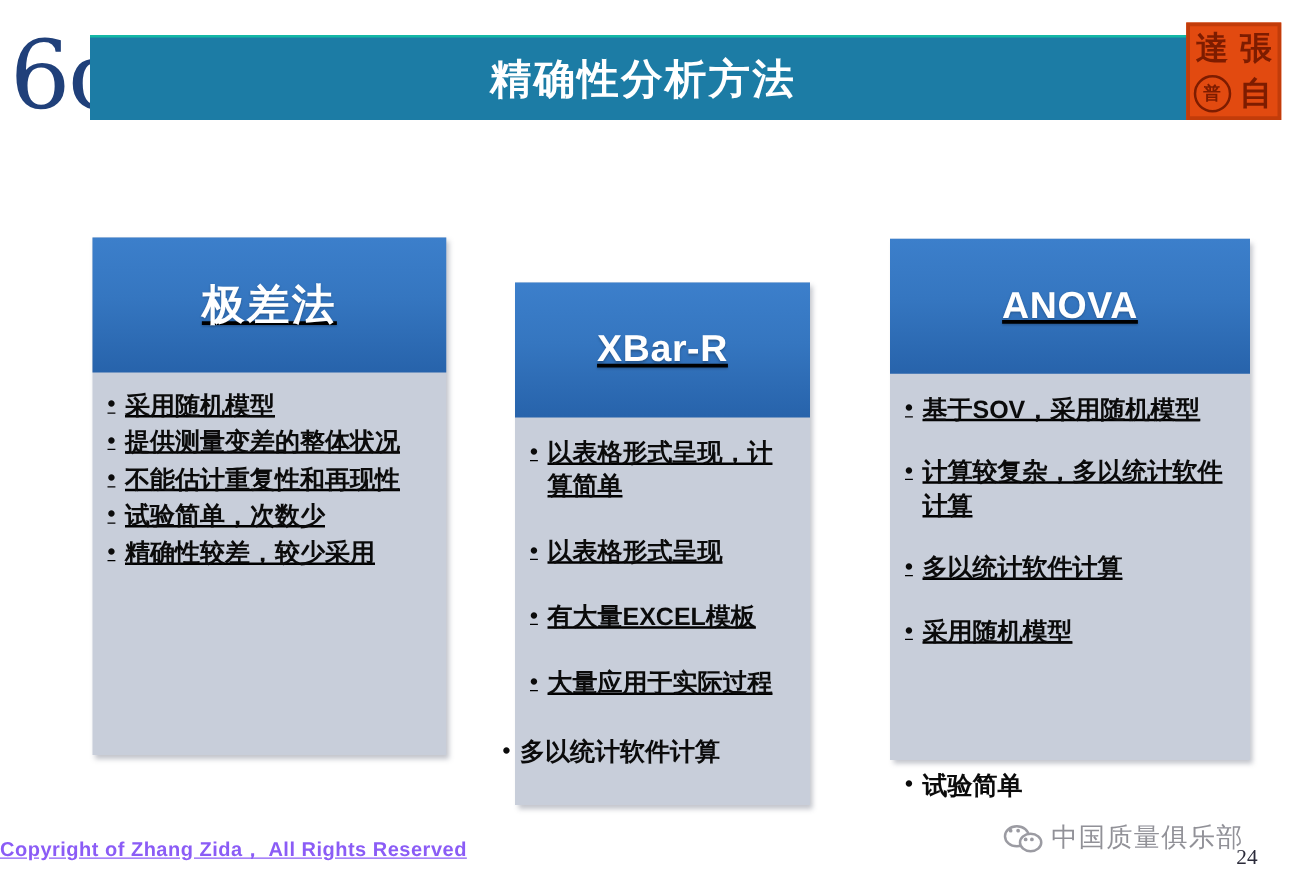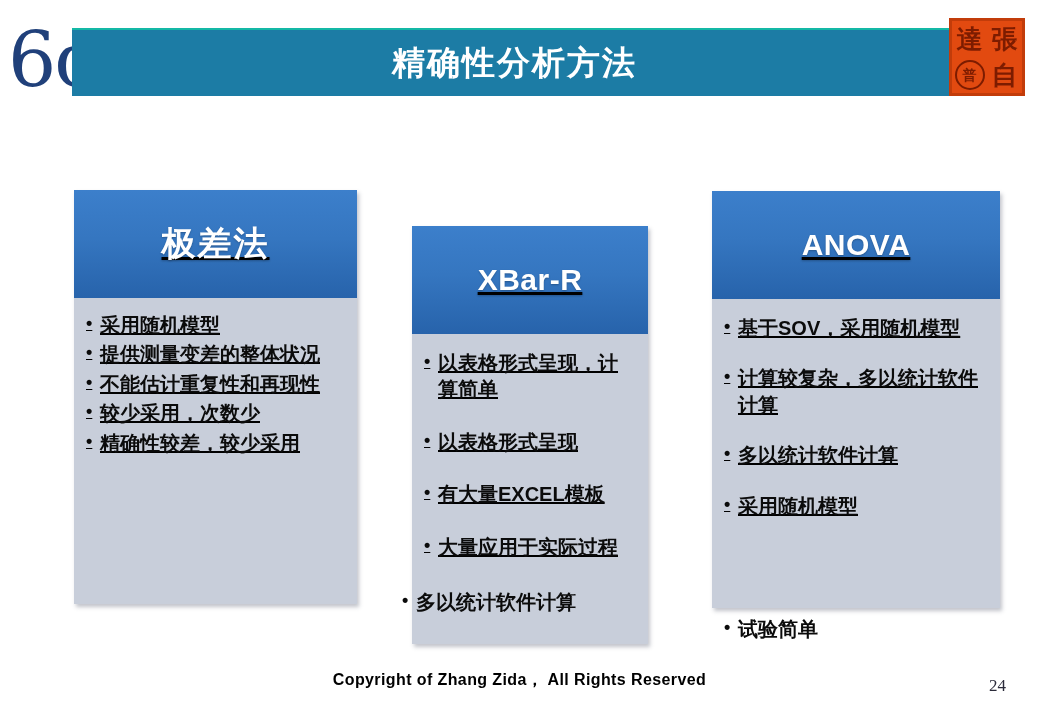--- a/index.html
+++ b/index.html
@@ -197,25 +197,26 @@
 
   #xbar-overflow { left: 402px; top: 589px; }
   #anova-overflow { left: 724px; top: 616px; }
 
   
   .copyright {
     position: absolute;
     left: 0;
     right: 0;
     top: 670px;
-    text-align: center;
-    color: #000000;
+    text-align: left;
+    color: #8b5cf6;
     font-size: 16px;
     font-weight: bold;
     letter-spacing: 0.4px;
+    text-decoration: underline;
   }
 
   .watermark {
     position: absolute;
     right: 44px;
     top: 656px;
     display: flex;
     align-items: center;
     gap: 8px;
     color: #7e7e86;
@@ -297,21 +298,21 @@
       <div class="bullet">
         <span class="dot">•</span>
         <span class="btext">提供测量变差的整体状况</span>
       </div>
       <div class="bullet">
         <span class="dot">•</span>
         <span class="btext">不能估计重复性和再现性</span>
       </div>
       <div class="bullet">
         <span class="dot">•</span>
-        <span class="btext">较少采用，次数少</span>
+        <span class="btext">试验简单，次数少</span>
       </div>
       <div class="bullet">
         <span class="dot">•</span>
         <span class="btext">精确性较差，较少采用</span>
       </div>
     </div>
   </div>
 
   <div class="card" id="card-xbar">
     <div class="card-header">
@@ -364,16 +365,27 @@
       </div>
     </div>
   </div>
   <div class="overflow-bullet" id="anova-overflow">
     <span class="dot">•</span>
     <span>试验简单</span>
   </div>
 
   <div class="copyright">Copyright of Zhang Zida， All Rights Reserved</div>
 
+  <div class="watermark">
+    <span class="wechat-icon">
+      <span class="b1"></span>
+      <span class="b2"></span>
+      <span class="e e1"></span>
+      <span class="e e2"></span>
+      <span class="e e3"></span>
+      <span class="e e4"></span>
+    </span>
+    <span>中国质量俱乐部</span>
+  </div>
 
   <div class="page-number">24</div>
 
 </div>
 
 </body></html>

